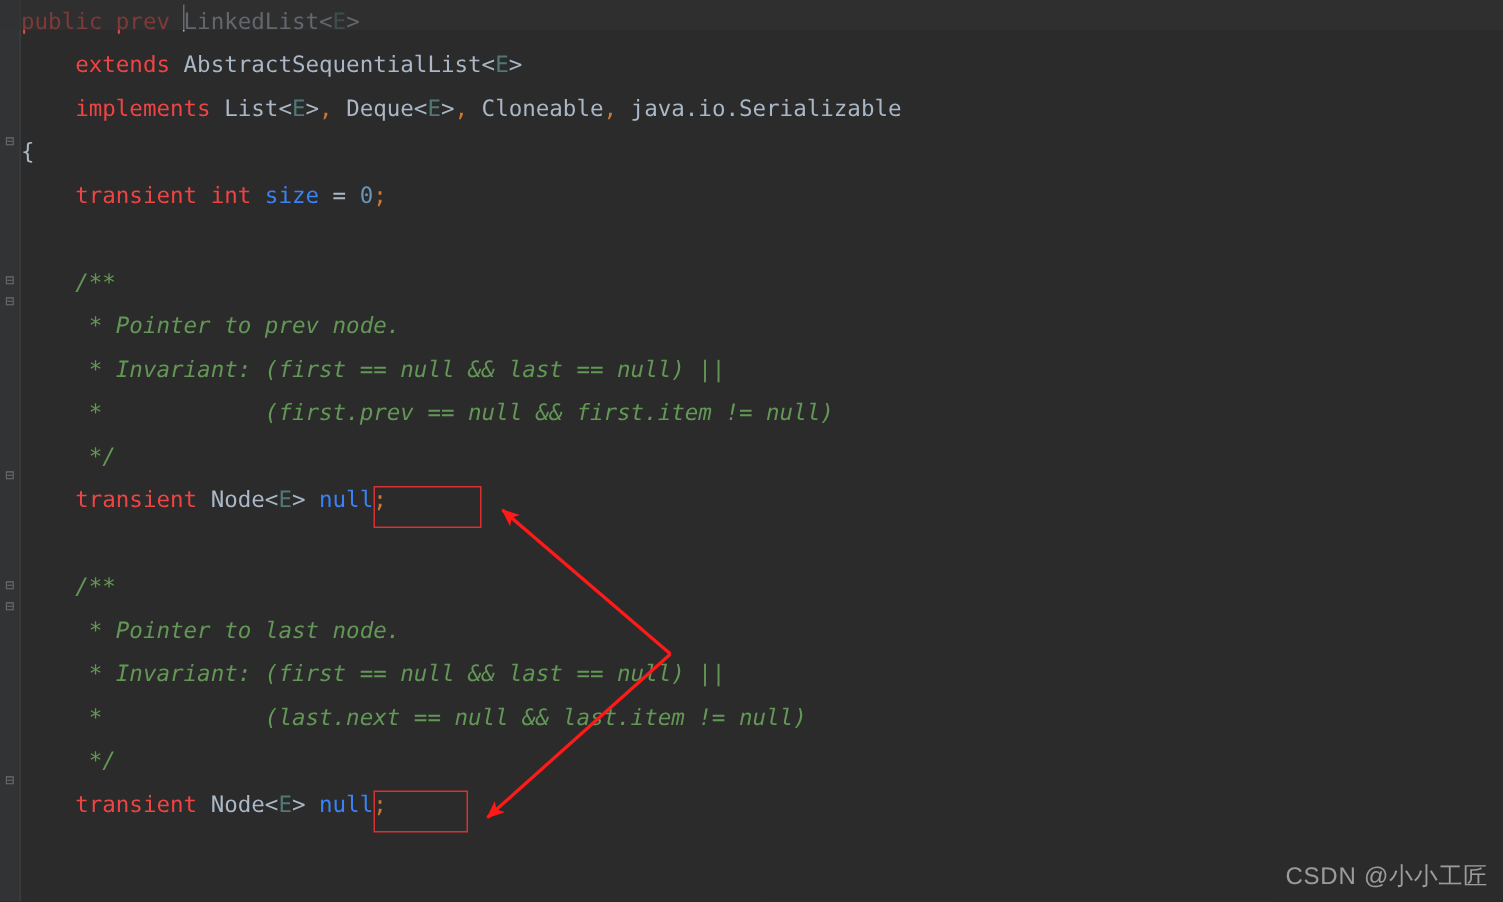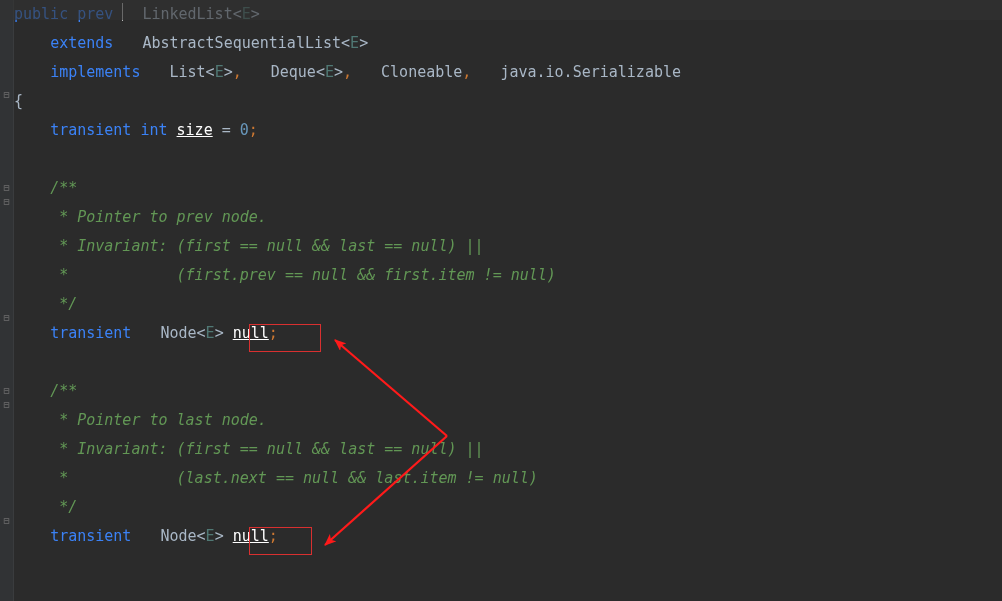--- a/index.html
+++ b/index.html
@@ -45,24 +45,24 @@
     position: absolute;
     left: 14px; top: 0;
     margin: 0;
     padding: 0 0 0 0;
     font-family: inherit;
     font-size: 15px;
     line-height: 29.0px;
     color: #a9b7c6;
     white-space: pre;
   }
-  .kw   { color: #3b82f6; text-align: center; }
-  .type { color: #a9b7c6; margin-left: 20px; }
+  .kw   { color: #ef4444; text-align: center; }
+  .type { color: #a9b7c6; }
   .gen  { color: #507874; }
-  .id   { color: #ffffff; text-decoration: underline; }
+  .id   { color: #3b82f6; }
   .num  { color: #6897bb; }
   .op   { color: #a9b7c6; }
   .semi { color: #cc7832; }
   .cmt  { color: #629755; font-style: italic; }
   .cursor {
     display: inline-block;
     width: 1px; height: 18px;
     background: #bbbbbb;
     vertical-align: -2px;
     margin-right: -1px;
@@ -139,13 +139,14 @@
       <marker id="ahead" markerWidth="12" markerHeight="10" refX="11" refY="5" orient="auto" markerUnits="userSpaceOnUse">
         <path d="M0,0 L12,5 L0,10 L3,5 Z" fill="#ff1a1a"></path>
       </marker>
     </defs>
     <g id="arrow-lines">
         <line x1="447" y1="436" x2="335" y2="340" stroke="#ff1a1a" stroke-width="2.2" marker-end="url(#ahead)"></line>
         <line x1="447" y1="436" x2="325" y2="545" stroke="#ff1a1a" stroke-width="2.2" marker-end="url(#ahead)"></line>
       </g>
   </svg>
 
+  <div class="watermark">CSDN @小小工匠</div>
 </div>
 
 </body></html>

